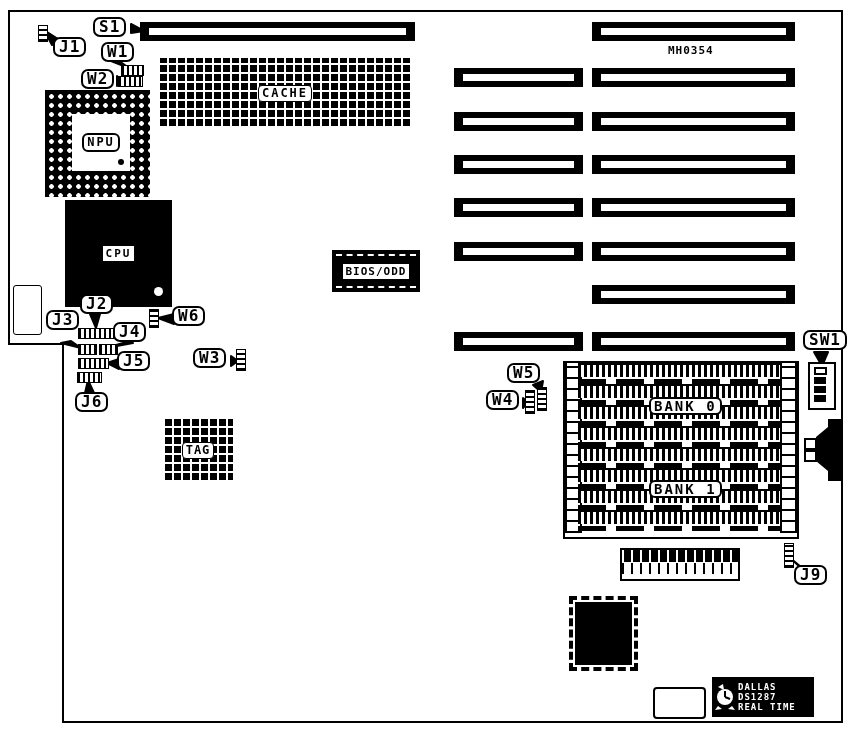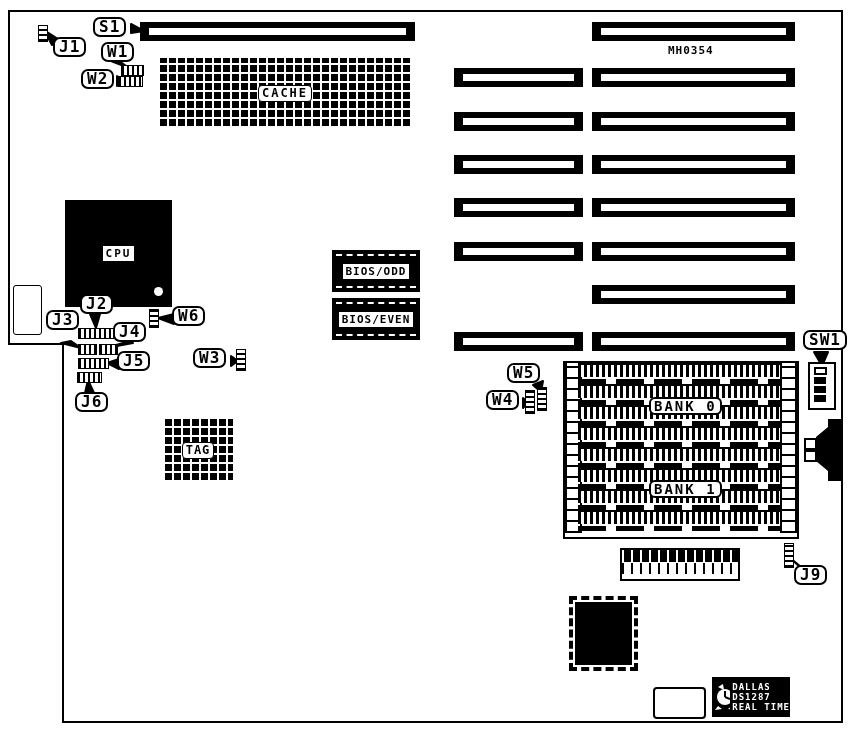--- a/index.html
+++ b/index.html
@@ -147,39 +147,40 @@
   <div class="callout" style="left:113px;top:322px;">J4</div>
   <div class="callout" style="left:117px;top:351px;">J5</div>
   <div class="callout" style="left:75px;top:392px;">J6</div>
   <div class="callout" style="left:193px;top:348px;">W3</div>
   <div class="callout" style="left:172px;top:306px;">W6</div>
   <div class="callout" style="left:486px;top:390px;">W4</div>
   <div class="callout" style="left:507px;top:363px;">W5</div>
   <div class="callout" style="left:803px;top:330px;">SW1</div>
   <div class="callout" style="left:794px;top:565px;">J9</div>
 
+  <div class="pga" style="left:45px;top:90px;width:105px;height:107px;">
+    <div class="abs center" style="left:27px;top:24px;width:58px;height:57px;background:#fff;">
+      <span class="plate">NPU</span>
+      <div class="abs" style="right:6px;bottom:6px;width:6px;height:6px;background:#000;border-radius:50%;"></div>
+    </div>
+  </div>
 
   <div class="chipgrid center" style="left:158px;top:58px;width:254px;height:70px;">
     <span class="plate" style="border-width:1px;border-radius:4px;">CACHE</span>
   </div>
 
   <div class="abs center" style="left:65px;top:200px;width:107px;height:107px;background:#000;">
     <span class="striplabel">CPU</span>
     <div class="abs" style="right:9px;bottom:11px;width:9px;height:9px;background:#fff;border-radius:50%;"></div>
   </div>
 
   <div class="abs center" style="left:332px;top:250px;width:88px;height:42px;background:#000;">
     <div class="dipline" style="top:4px;"></div>
     <div class="dipline" style="bottom:4px;"></div>
     <span class="striplabel" style="letter-spacing:1px;">BIOS/ODD</span>
-  </div>
-  <div class="abs center" style="left:332px;top:298px;width:88px;height:42px;background:#000;">
-    <div class="dipline" style="top:4px;"></div>
-    <div class="dipline" style="bottom:4px;"></div>
-    <span class="striplabel" style="letter-spacing:1px;">BIOS/EVEN</span>
   </div>
 
   <div class="chipgrid center" style="left:163px;top:418px;width:70px;height:64px;background-size:auto;">
     <span class="plate" style="border-width:1px;border-radius:4px;letter-spacing:1px;">TAG</span>
   </div>
 
   <div class="abs" style="left:13px;top:285px;width:27px;height:48px;border:1px solid #000;border-radius:3px;"></div>
 
   <div class="abs" style="left:563px;top:361px;width:232px;height:174px;border:2px solid #000;background:#fff;">
     <div class="rail" style="left:0;top:0;height:170px;"></div>
@@ -235,21 +236,21 @@
   <div class="abs" style="left:620px;top:548px;width:116px;height:29px;border:2px solid #000;background:#fff;">
     <div style="height:12px;background-color:#000;background-image:repeating-linear-gradient(90deg,#fff 0 2px,transparent 2px 9px);"></div>
     <div style="height:11px;margin-top:1px;background-image:repeating-linear-gradient(90deg,#000 0 2px,transparent 2px 9px);"></div>
   </div>
 
   <div class="abs" style="left:575px;top:602px;width:57px;height:63px;background:#000;outline:4px dashed #000;outline-offset:2px;"></div>
 
 
   <div class="abs" style="left:653px;top:687px;width:49px;height:28px;border:2px solid #000;border-radius:4px;background:#fff;"></div>
 
-  <div class="abs" style="left:712px;top:677px;width:78px;height:40px;background:#000;display:flex;align-items:center;padding-left:2px;box-sizing:border-box;">
+  <div class="abs" style="left:712px;top:677px;width:102px;height:40px;background:#000;display:flex;align-items:center;padding-left:2px;box-sizing:border-box;">
     <svg width="22" height="28">
       <polygon points="4,4 9,1 10,7" fill="#fff"></polygon>
       <circle cx="11" cy="14" r="8" fill="#fff"></circle>
       <line x1="11" y1="14" x2="11" y2="8" stroke="#000" stroke-width="2"></line>
       <line x1="11" y1="14" x2="16" y2="16" stroke="#000" stroke-width="2"></line>
       <polygon points="4,23 8,26 1,27" fill="#fff"></polygon>
       <polygon points="18,23 14,26 21,27" fill="#fff"></polygon>
     </svg>
     <div style="margin-left:2px;">
       <div class="rtctxt">DALLAS</div>

